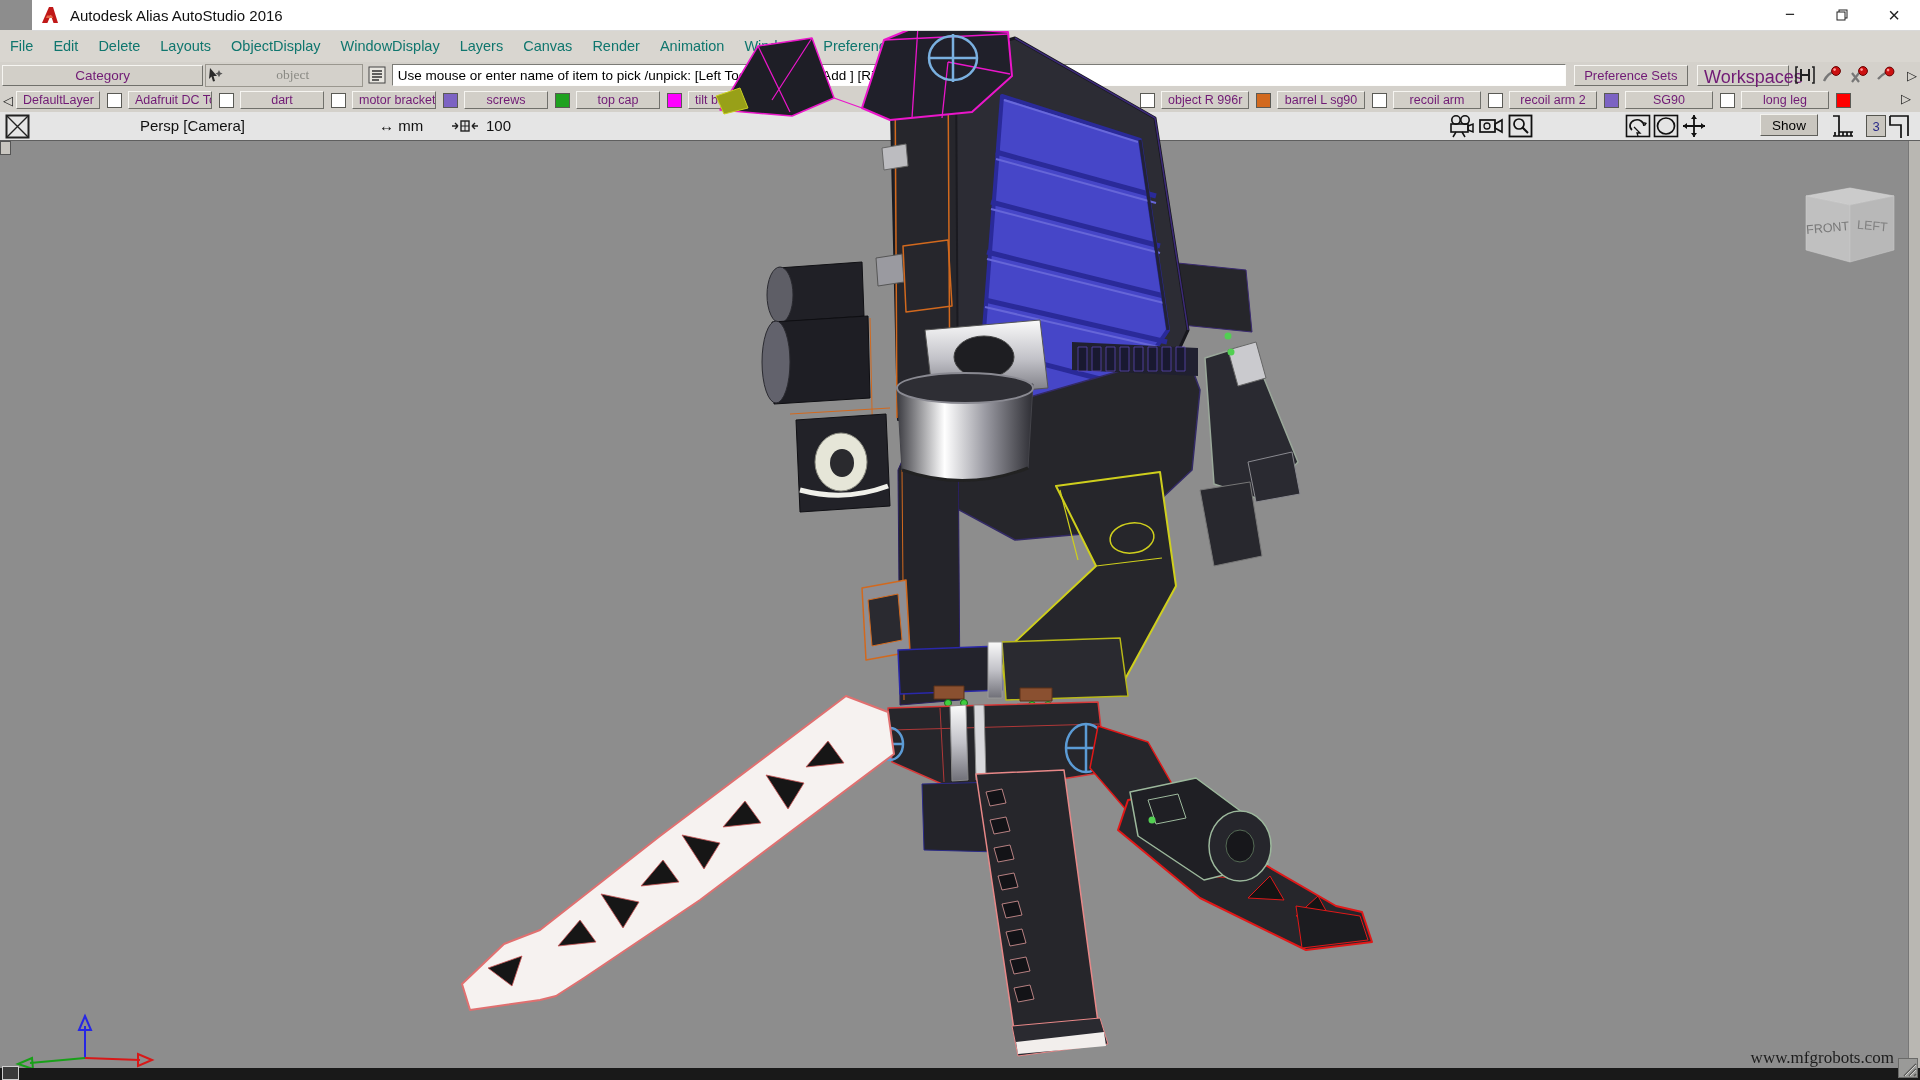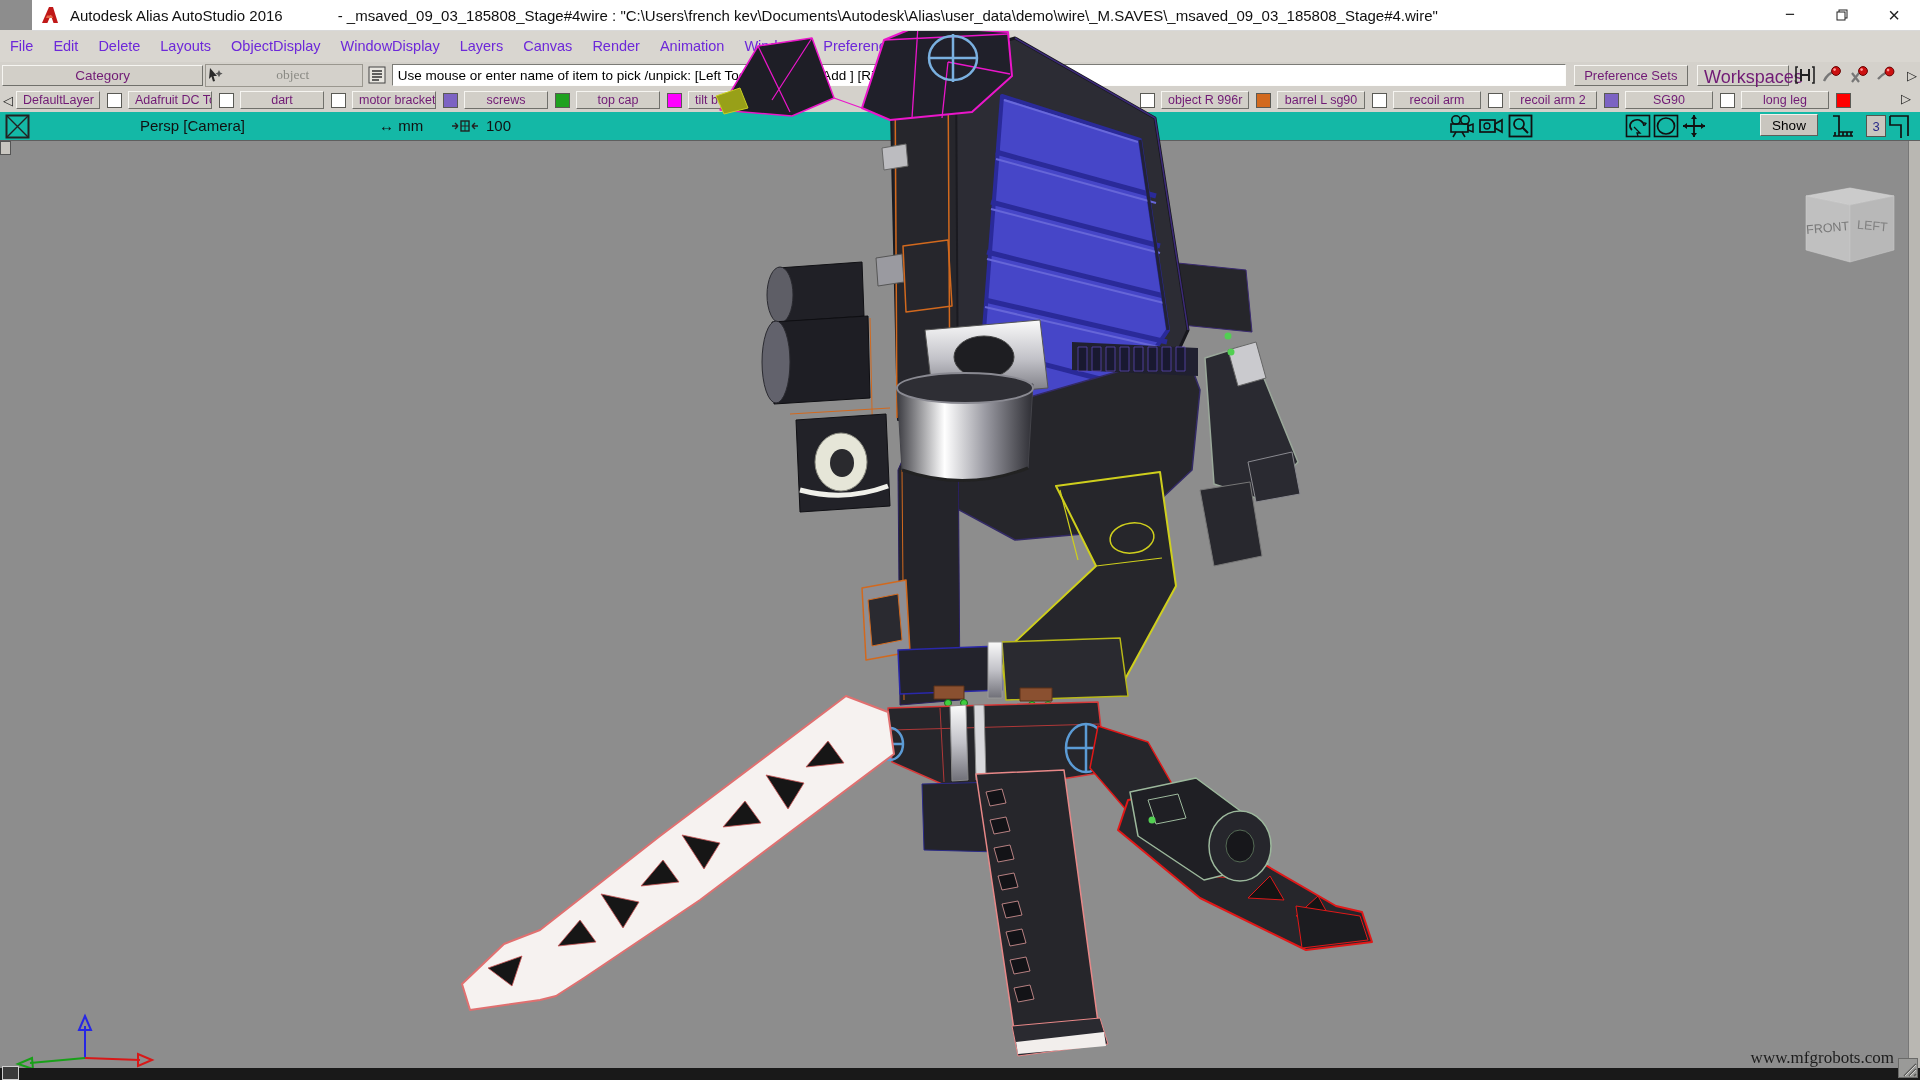--- a/index.html
+++ b/index.html
@@ -10,21 +10,21 @@
             display:flex;align-items:center;z-index:60;border-bottom:1px solid #d9d9d9;margin-left:32px;}
   #titlebar .appicon{margin:0 10px 0 8px;}
   #titlebar .ttl{font-size:15px;color:#111;white-space:nowrap;}
   #titlebar .doc{margin-left:55px;}
   .winbtns{position:absolute;right:0;top:0;height:30px;display:flex;z-index:61;}
   .winbtn{width:52px;height:30px;display:flex;align-items:center;justify-content:center;
           color:#222;font-size:17px;cursor:default;}
   
   #menubar{position:absolute;left:0;top:30px;width:1920px;height:32px;background:#d9d6d0;
            display:flex;align-items:center;z-index:10;border-bottom:1px solid #bdbab4;}
-  #menubar span{padding:0 10px;font-size:14.5px;color:#6d28d9;white-space:nowrap;}
+  #menubar span{padding:0 10px;font-size:14.5px;color:#0f766e;white-space:nowrap;}
   
   #pickbar{position:absolute;left:0;top:62px;width:1920px;height:26px;background:#d4d1cb;
            z-index:10;display:flex;align-items:center;border-bottom:1px solid #b5b2ac;}
   .btn{background:#d2cfc8;border-top:1px solid #f6f5f1;border-left:1px solid #f6f5f1;
        border-bottom:1px solid #70706b;border-right:1px solid #70706b;
        font-family:"Liberation Sans",sans-serif;color:#701a75;text-align:center;}
   #cat-btn{width:204px;height:21px;font-size:13.5px;margin-left:2px;}
   #obj-zone{display:flex;align-items:center;width:158px;height:21px;margin-left:2px;
             background:#d4d1cb;border:1px solid #9a978f;}
   #obj-zone .lbl{flex:1;text-align:center;font-size:13.5px;color:#8a8a84;font-family:Liberation Serif, serif;}
@@ -39,21 +39,21 @@
   
   #layerbar{position:absolute;left:0;top:88px;width:1920px;height:24px;background:#d4d1cb;
             z-index:10;display:flex;align-items:center;border-bottom:1px solid #8e8b85;}
   .lp{display:flex;align-items:center;margin-right:6px;}
   .lp button{width:84px;height:18px;font-size:12.5px;margin-right:7px;overflow:hidden;white-space:nowrap;}
   .lp.wide button{width:88px;}
   .sw{width:15px;height:15px;border:1px solid #5a5a55;box-sizing:border-box;}
   #layer-spacer{width:340px;}
   #layer-right-arrow{position:absolute;left:1898px;top:3px;}
   
-  #vptool{position:absolute;left:0;top:112px;width:1920px;height:28px;background:#14b8a6;
+  #vptool{position:absolute;left:0;top:112px;width:1920px;height:28px;background:#e5e5e5;
           z-index:10;border-bottom:1px solid #5f5f5f;}
   #vptool .vlabel{position:absolute;top:5px;font-size:15px;color:#111;white-space:nowrap;}
   .vicon{position:absolute;top:2px;}
   #show-btn{position:absolute;left:1760px;top:2px;width:58px;height:22px;font-size:13.5px;
             background:#c9c6bf;border-top:1px solid #f2f1ed;border-left:1px solid #f2f1ed;
             border-bottom:1px solid #5f5f5a;border-right:1px solid #5f5f5a;}
   #frame-box{position:absolute;left:1866px;top:3px;width:18px;height:20px;background:#c9c6bf;
              border:1px solid #55554f;color:#2a2a88;font-size:13px;display:flex;
              align-items:center;justify-content:center;}
   
@@ -77,21 +77,20 @@
 <body>
 
 <div id="screen">
 
   <div id="titlebar">
     <svg class="appicon" width="20" height="20" viewBox="0 0 20 20">
       <path d="M2,18 L9,2 L13,2 L18,18 L13.5,18 L10.8,10 L7.4,18 Z" fill="#c01818"></path>
       <path d="M6,13 L13,13 L12,10.5 L7,10.5 Z" fill="#e86a4a"></path>
     </svg>
     <span class="ttl">Autodesk Alias AutoStudio 2016</span>
-    <span class="ttl doc">- _msaved_09_03_185808_Stage#4wire : "C:\Users\french kev\Documents\Autodesk\Alias\user_data\demo\wire\_M.SAVES\_msaved_09_03_185808_Stage#4.wire"</span>
   </div>
   <div class="winbtns">
     <div class="winbtn">−</div>
     <div class="winbtn">
       <svg width="12" height="12" viewBox="0 0 12 12">
         <rect x="3" y="1" width="8" height="8" fill="none" stroke="#222"></rect>
         <rect x="1" y="3" width="8" height="8" fill="#fff" stroke="#222"></rect>
       </svg>
     </div>
     <div class="winbtn" style="font-size:20px;">×</div>

